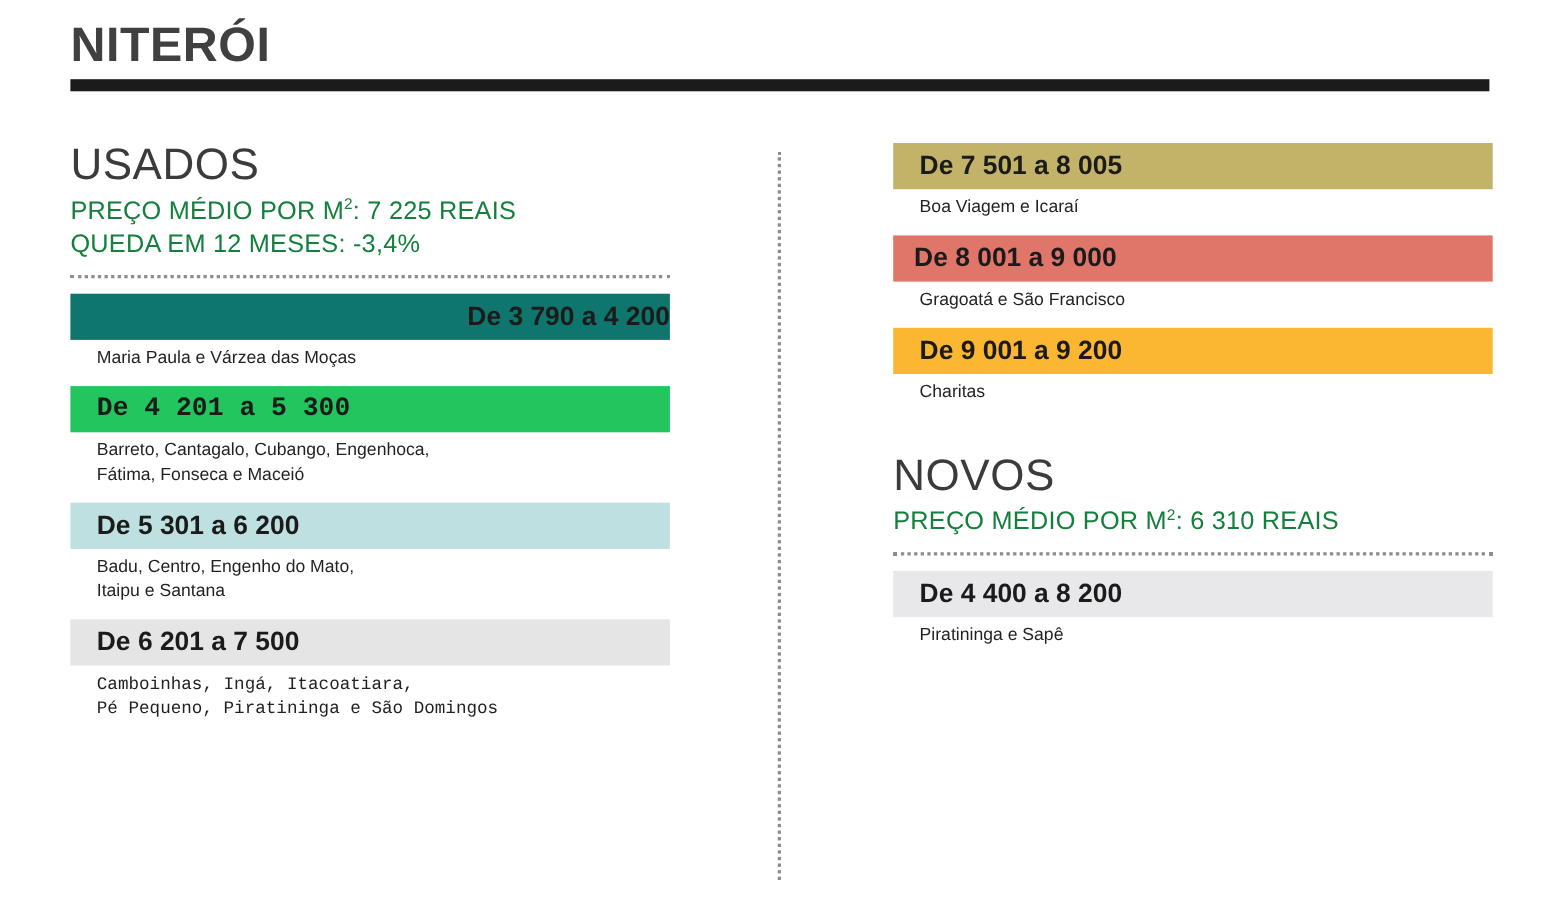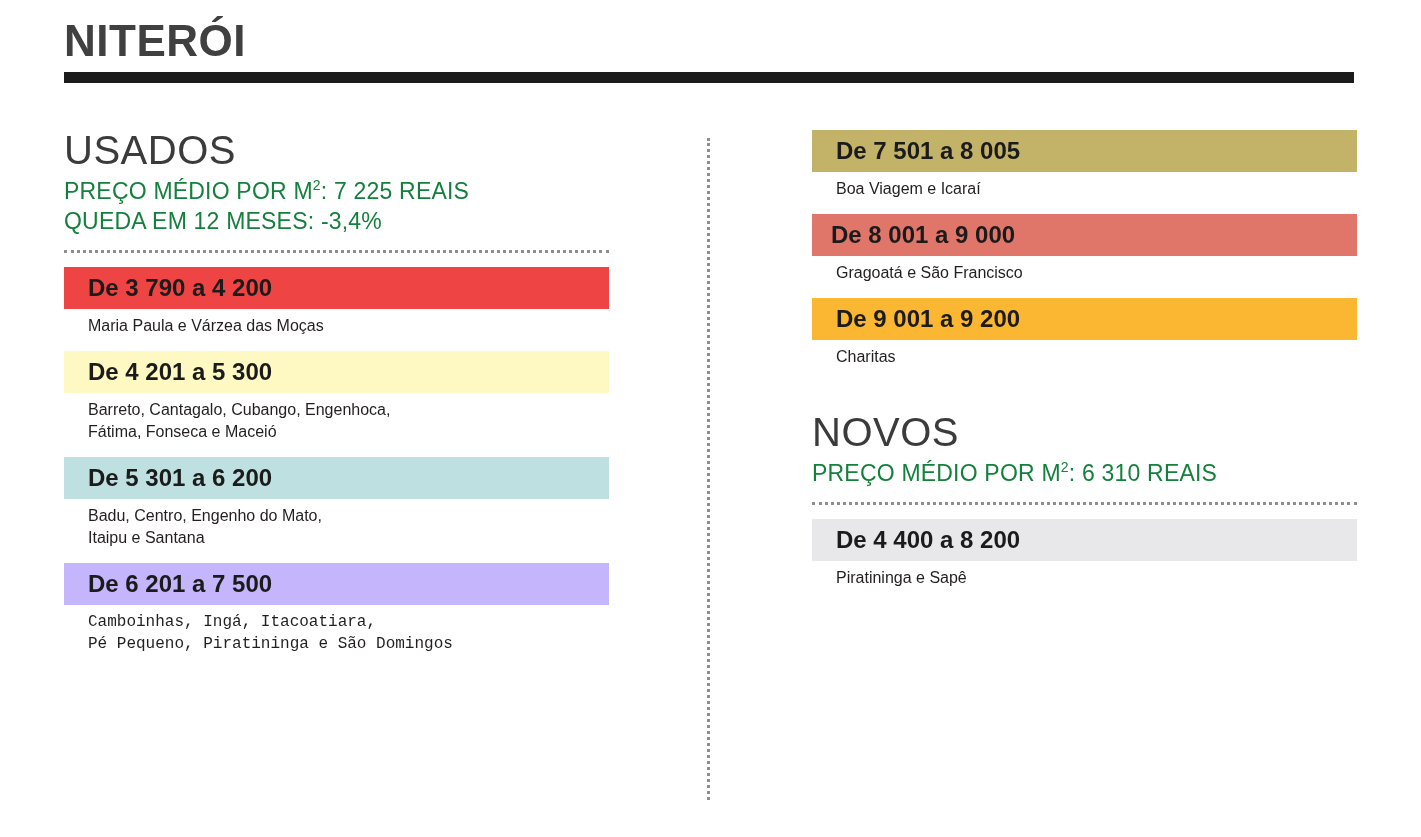--- a/index.html
+++ b/index.html
@@ -139,38 +139,38 @@
       <div class="section-title">USADOS</div>
 
       <p class="section-sub">
         <span>PREÇO MÉDIO POR M</span><sup>2</sup><span>: 7 225 REAIS</span>
       </p>
       <p class="section-sub">QUEDA EM 12 MESES: -3,4%</p>
 
       <div class="dotted-rule"></div>
 
       <div class="group">
-        <div class="band" style="background:#ef4444;">De 3 790 a 4 200</div>
+        <div class="band" style="background:#0f766e;text-align:right;">De 3 790 a 4 200</div>
         <div class="band-names">Maria Paula e Várzea das Moças</div>
       </div>
 
       <div class="group">
-        <div class="band" style="background:#fef9c3;">De 4 201 a 5 300</div>
+        <div class="band" style="background:#22c55e;font-family:Liberation Mono, monospace;">De 4 201 a 5 300</div>
         <div class="band-names" style="white-space:pre-line;">Barreto, Cantagalo, Cubango, Engenhoca,
 Fátima, Fonseca e Maceió</div>
       </div>
 
       <div class="group">
         <div class="band" style="background:#bfe0e0;">De 5 301 a 6 200</div>
         <div class="band-names" style="white-space:pre-line;">Badu, Centro, Engenho do Mato,
 Itaipu e Santana</div>
       </div>
 
       <div class="group">
-        <div class="band" style="background:#c4b5fd;">De 6 201 a 7 500</div>
+        <div class="band" style="background:#e5e5e5;">De 6 201 a 7 500</div>
         <div class="band-names last" style="white-space:pre-line;font-family:Liberation Mono, monospace;">Camboinhas, Ingá, Itacoatiara,
 Pé Pequeno, Piratininga e São Domingos</div>
       </div>
 
     </div>
 
     <div class="col col-right">
 
       <div class="group">
         <div class="band" style="background:#c3b368;">De 7 501 a 8 005</div>

